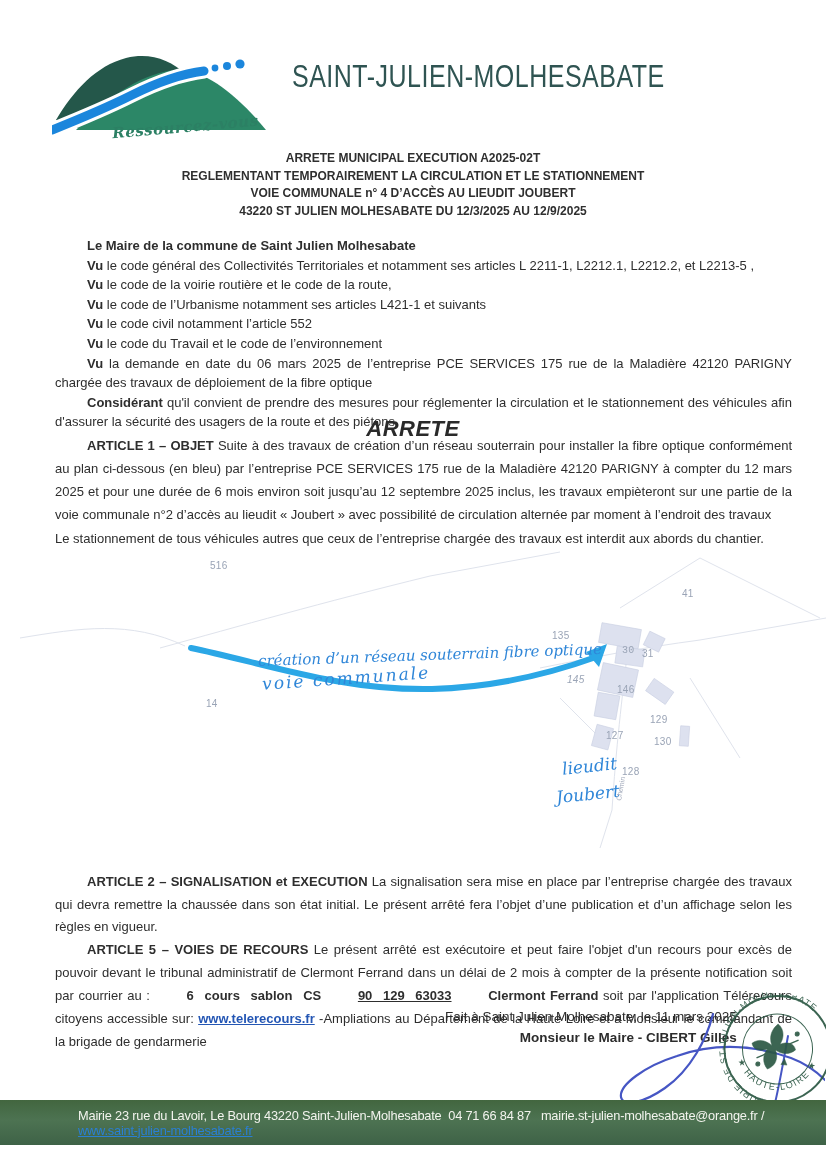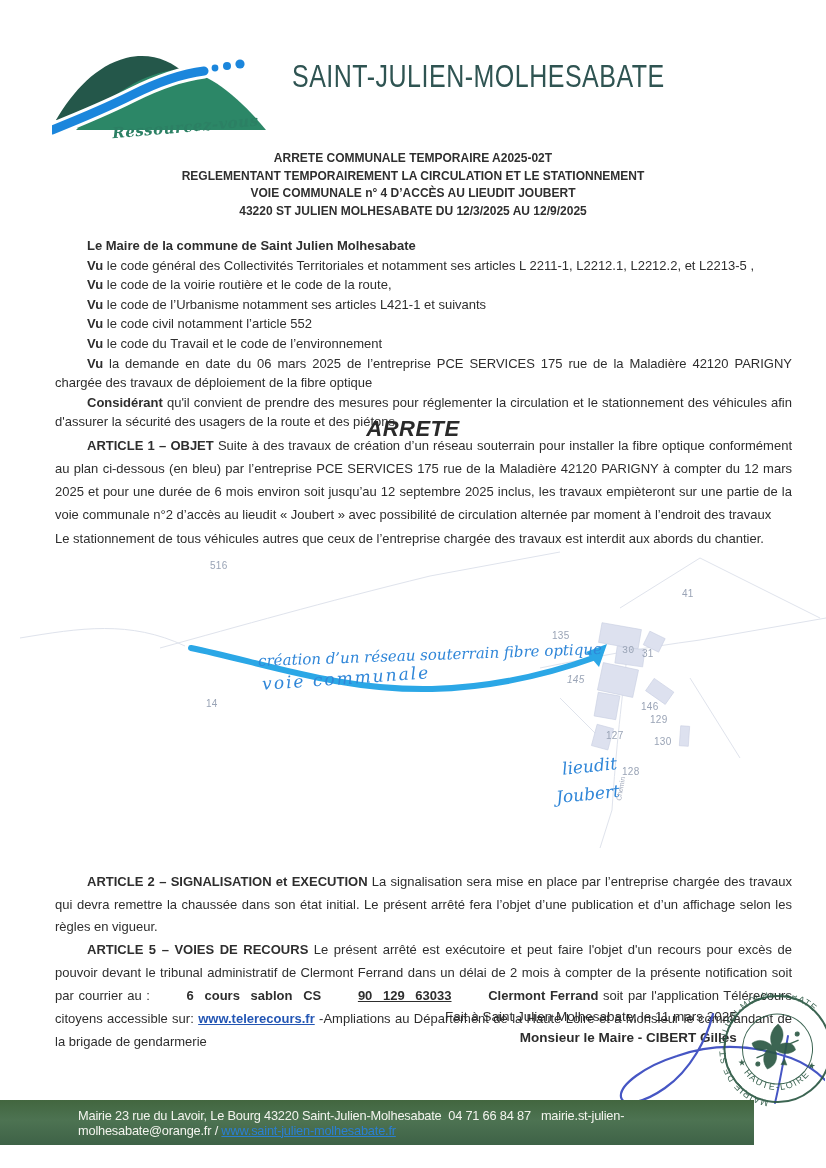--- a/index.html
+++ b/index.html
@@ -53,21 +53,21 @@
   }
   .road-label{
     position:absolute;font-size:7px;color:#a2aabb;transform:rotate(-80deg);transform-origin:left top;
   }
   
   .sig-block{position:absolute;left:445px;top:1006px;font-size:13.5px;line-height:21px;color:#2c2c2c;text-align:right;}
   .sig-svg{position:absolute;left:555px;top:1008px;}
   .stamp{position:absolute;left:697px;top:994px;transform:rotate(6deg);opacity:.92;}
   
   .footer-bar{
-    position:absolute;left:0;top:1100px;width:754px;height:45px;
+    position:absolute;left:0;top:1100px;width:826px;height:45px;
     background:linear-gradient(180deg,#42663f 0%,#4d7352 45%,#3e6247 100%);
     display:flex;align-items:center;
   }
   .footer-text{
     margin-left:78px;color:#f3f4ee;font-size:12.8px;letter-spacing:-0.2px;white-space:pre-wrap;
   }
   a.footer-link{color:#2a7fd4;text-decoration:underline;cursor:pointer;white-space:nowrap;}
 </style>
 </head>
 <body>
@@ -80,21 +80,21 @@
     <path d="M0 96 C30 84 54 74 80 61 C106 48 128 40 152 37" fill="none" stroke="#ffffff" stroke-width="15" stroke-linecap="round"></path>
     <path d="M0 96 C30 84 54 74 80 61 C106 48 128 40 152 37" fill="none" stroke="#1B86DC" stroke-width="9" stroke-linecap="round"></path>
     <circle cx="163" cy="34" r="3.4" fill="#1B86DC"></circle>
     <circle cx="175" cy="32" r="4" fill="#1B86DC"></circle>
     <circle cx="188" cy="30" r="4.6" fill="#1B86DC"></circle>
   </svg>
   <div class="tagline">Ressourcez-vous</div>
   <div class="brand-title">SAINT-JULIEN-MOLHESABATE</div>
 
   <div class="header-block">
-    <div>ARRETE COMMUNALE TEMPORAIRE A2025-02T</div>
+    <div>ARRETE MUNICIPAL EXECUTION A2025-02T</div>
     <div>REGLEMENTANT TEMPORAIREMENT LA CIRCULATION ET LE STATIONNEMENT</div>
     <div>VOIE COMMUNALE n° 4 D’ACCÈS AU LIEUDIT JOUBERT</div>
     <div>43220 ST JULIEN MOLHESABATE DU 12/3/2025 AU 12/9/2025</div>
   </div>
 
   <div class="preamble">
     <p class="b">Le Maire de la commune de Saint Julien Molhesabate</p>
     <p><span class="b">Vu</span> <span>le code général des Collectivités Territoriales et notamment ses articles L 2211-1, L2212.1, L2212.2, et L2213-5 ,</span></p>
     <p><span class="b">Vu</span> <span>le code de la voirie routière et le code de la route,</span></p>
     <p><span class="b">Vu</span> <span>le code de l’Urbanisme notamment ses articles L421-1 et suivants</span></p>
@@ -144,21 +144,21 @@
     <div class="hand" style="left:262px;top:120px;font-size:17px;transform:rotate(-4deg);letter-spacing:2px;">voie communale</div>
     <div class="hand" style="left:562px;top:208px;font-size:17px;transform:rotate(-6deg);">lieudit</div>
     <div class="hand" style="left:556px;top:236px;font-size:17px;transform:rotate(-6deg);">Joubert</div>
     
     <span class="parcel-num" style="left:210px;top:12px;">516</span>
     <span class="parcel-num" style="left:552px;top:82px;">135</span>
     <span class="parcel-num" style="left:682px;top:40px;">41</span>
     <span class="parcel-num" style="left:642px;top:100px;">31</span>
     <span class="parcel-num" style="left:622px;top:97px;font-family:Liberation Mono, monospace;">30</span>
     <span class="parcel-num" style="left:567px;top:126px;font-style:italic;">145</span>
-    <span class="parcel-num" style="left:617px;top:153px;margin-left:24px;">146</span>
+    <span class="parcel-num" style="left:617px;top:136px;">146</span>
     <span class="parcel-num" style="left:650px;top:166px;">129</span>
     <span class="parcel-num" style="left:606px;top:182px;">127</span>
     <span class="parcel-num" style="left:654px;top:188px;">130</span>
     <span class="parcel-num" style="left:622px;top:218px;">128</span>
     <span class="parcel-num" style="left:206px;top:150px;">14</span>
     <span class="road-label" style="left:615px;top:252px;">Chemin</span>
   </div>
 
   <p class="article2 just"><span class="b">ARTICLE 2 – SIGNALISATION et EXECUTION</span> <span>La signalisation sera mise en place par l’entreprise chargée des travaux qui devra remettre la chaussée dans son état initial. Le présent arrêté fera l’objet d’une publication et d’un affichage selon les règles en vigueur.</span></p>
 

